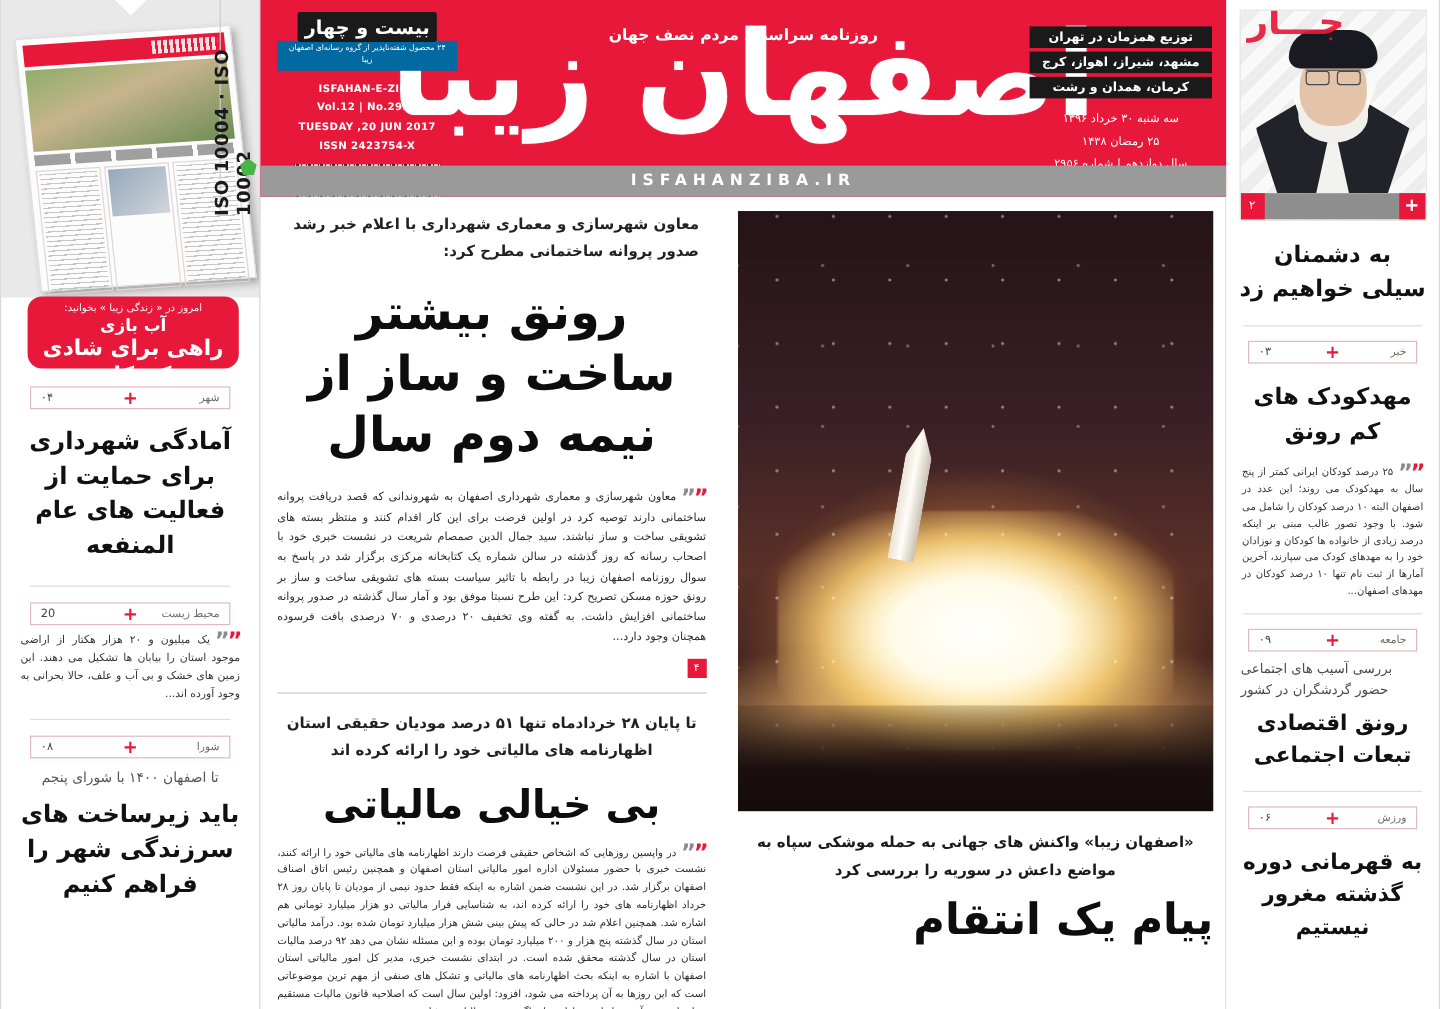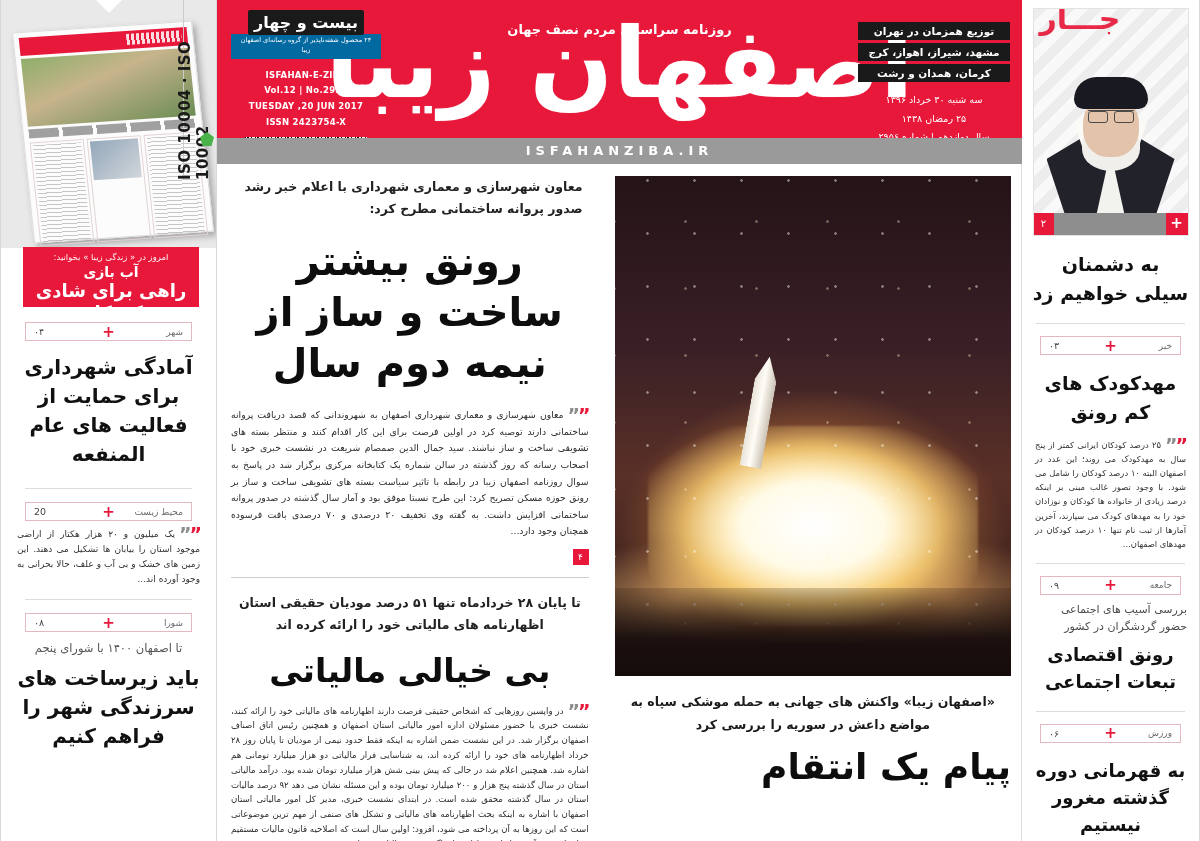--- a/index.html
+++ b/index.html
@@ -71,21 +71,21 @@
   .iso-green {
     position:absolute; right:3px; top:132px; width:14px;height:14px;
     background:#49b349;
     clip-path: polygon(50% 0,100% 38%,82% 100%,18% 100%,0 38%);
   }
 
   .promo-band {
     position: absolute; left: 22px; top: 247px;
     width: 176px; height: 60px;
     background: #e8183a;
-    color: #fff; text-align: center; padding: 5px 6px 0;
+    color: #fff; text-align: center; padding: 5px 6px 0; border-radius: 12px;
   }
   .promo-kicker { font-size: 8.5px; opacity: .95; margin-bottom: 2px; }
   .promo-l1 { font-size: 14px; font-weight: bold; line-height: 1.15; }
   .promo-l2 { font-size: 18px; font-weight: bold; line-height: 1.2; }
 
   .sec-tag {
     display: flex; align-items: center; justify-content: space-between;
     height: 19px; border: 1px solid #e3b9bf;
     margin: 0 24px 0 24px; padding: 0 8px;
     position: relative;
@@ -254,21 +254,21 @@
   .photo-title { text-align: right; font-size: 36px; font-weight: bold; color: #0d0d0d; margin-top: 10px; }
 
   
   .right-rail {
     position: absolute; right: 0; top: 0;
     width: 178px; height: 841px; background: #fff;
     border-right: 1px solid #d8d8d8;
     padding: 0 0 0 0;
   }
   .leader-card {
-    position: relative; width: 156px; height: 228px; margin: 8px auto 0;
+    position: relative; width: 156px; height: 176px; margin: 8px auto 0;
     border: 1px solid #e2e2e2; background:#fff; overflow: hidden;
   }
   .wm {
     position: absolute; right: 0; top: -8px; width: 100%; height: 40px;
     color: #e8183a; font-size: 30px; font-weight: bold; text-align: left;
     padding-left: 6px; opacity: .92; letter-spacing: 2px; z-index: 3;
     pointer-events:none;
   }
   .card-bg {
     position:absolute; inset:0;
@@ -312,21 +312,21 @@
     clip-path: polygon(0 0, 100% 0, 80% 100%, 20% 100%);
   }
   .card-foot {
     position:absolute; left:0; right:0; bottom:0; height:22px; background:#8e8e8e;
     display:flex; align-items:center; justify-content:space-between; padding:0 0 0 0;
   }
   .card-foot .pg { width:20px;height:22px;background:#e8183a;color:#fff;font-size:10px;text-align:center;line-height:22px;}
   .card-foot .pl { width:22px;height:22px;background:#e8183a;color:#fff;font-size:15px;font-weight:bold;text-align:center;line-height:20px;}
   .rr-title { text-align:center; font-size:19px; font-weight:bold; line-height:1.5; color:#111; padding:14px 10px 4px; }
   .rr-title.sm { font-size:18px; }
-  .rr-kicker { text-align:right; font-size:11px; color:#4a4a4a; line-height:1.55; padding: 6px 12px 0; }
+  .rr-kicker { text-align:left; font-size:11px; color:#4a4a4a; line-height:1.55; padding: 6px 12px 0; }
   .rr-body { font-size:8.4px; line-height:1.68; color:#333; padding: 8px 13px 0; text-align:justify; }
   .rr-rule { height:1px; background:#ddd; margin: 12px 14px; }
   .rr-tag { margin: 0 18px; }
 </style>
 </head>
 <body>
 
 <div class="page">
 
   <div class="left-rail">

